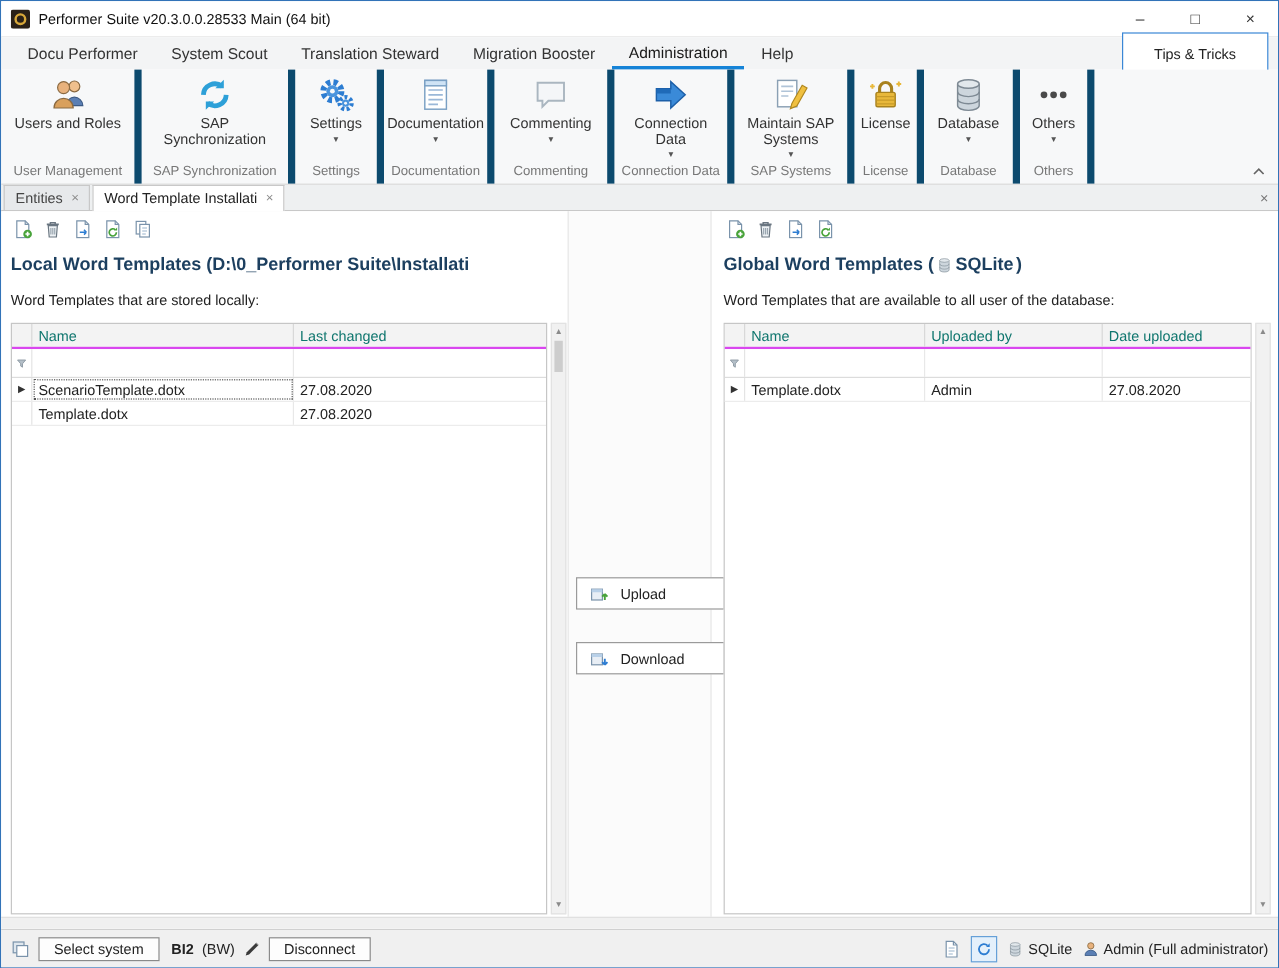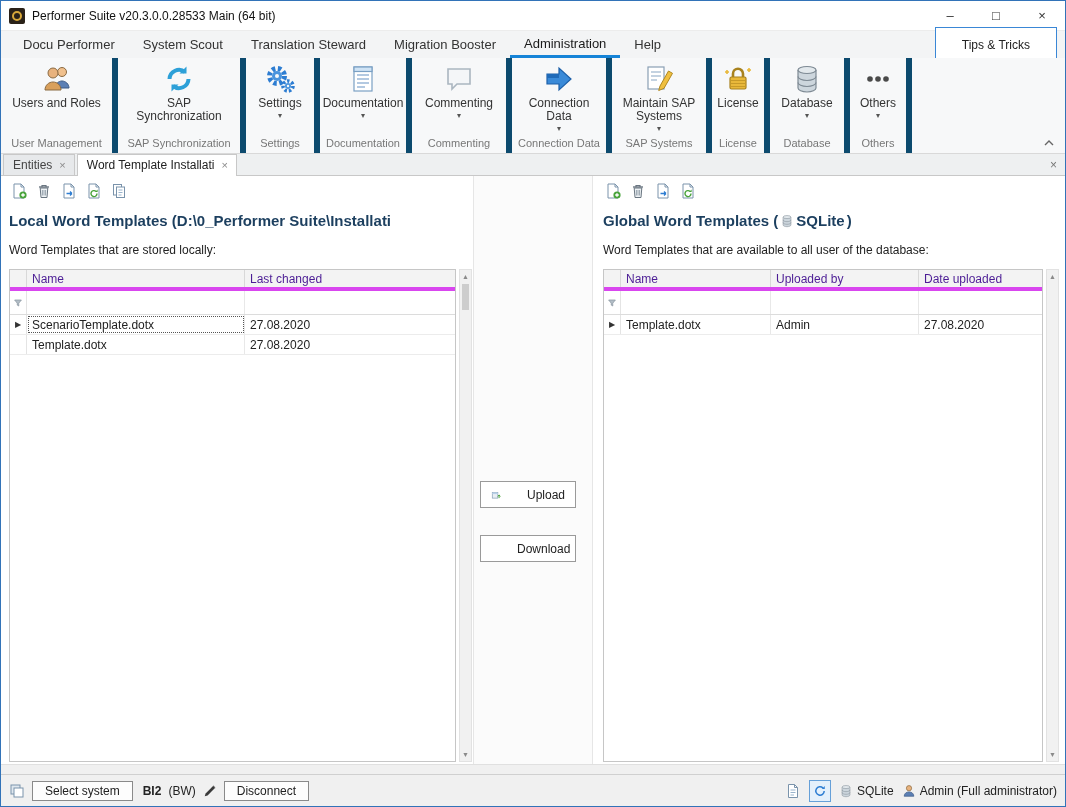--- a/index.html
+++ b/index.html
@@ -145,21 +145,21 @@
   .grid { position: absolute; top: 93px; bottom: 2px; border: 1px solid #c6c6c6; background: #fff; }
   .panel-left .grid { left: 8px; width: 447px; }
   .panel-right .grid { left: 10px; width: 440px; }
   .g-row-base { display: flex; align-items: stretch; }
   .g-gutter { width: 17px; flex: 0 0 17px; border-right: 1px solid #e4e4e4; display: flex; align-items: center; justify-content: center; }
   .g-col { padding: 0 5px; display: flex; align-items: center; border-right: 1px solid #e8e8e8; overflow: hidden; white-space: nowrap; }
   .g-col.last { border-right: none; flex: 1; }
   .panel-left .col-name { width: 218px; flex: 0 0 218px; }
   .panel-right .col-name { width: 150px; flex: 0 0 150px; }
   .panel-right .col-upby { width: 148px; flex: 0 0 148px; }
-  .g-head { height: 21px; background: #f3f3f3; border-bottom: 4px solid #d946ef; color: #4c1d95; }
+  .g-head { height: 21px; background: #f3f3f3; border-bottom: 2px solid #d946ef; color: #0f766e; }
   .g-head .g-gutter, .g-head .g-col { border-right-color: #d8d8d8; }
   .g-filter { height: 24px; border-bottom: 1px solid #dcdcdc; background: #fff; }
   .g-row { height: 20px; border-bottom: 1px solid #ececec; color: #222; background: #fff; }
   .cell-focus { outline: 1px dotted #555; outline-offset: -2px; }
   .rowarrow { font-size: 8px; color: #333; }
 
   
   .vscroll {
     position: absolute; top: 93px; bottom: 2px; width: 13px;
     background: #f1f1f1; border: 1px solid #e2e2e2;
@@ -169,23 +169,23 @@
   .sarrow {
     position: absolute; left: 0; right: 0; height: 13px;
     font-size: 7px; color: #8a8a8a; text-align: center; line-height: 13px;
   }
   .sarrow.top { top: 0; }
   .sarrow.bottom { bottom: 0; }
   .sthumb { position: absolute; left: 2px; right: 2px; top: 14px; height: 26px; background: #cdcdcd; }
 
   
   .xfer {
-    position: absolute; left: 6px; width: 96px; height: 27px;
+    position: absolute; left: 6px; width: 124px; height: 27px;
     background: #fff; border: 1px solid #9a9a9a;
-    display: flex; align-items: center; gap: 26px; padding: 0 10px;
+    display: flex; align-items: center; gap: 10px; padding: 0 10px;
     font-family: "Liberation Sans", sans-serif; font-size: 12px; color: #222;
     cursor: default;
   }
   .xfer.up { top: 305px; }
   .xfer.down { top: 359px; }
 
   
   .statusbar {
     height: 32px; flex: 0 0 32px;
     background: #f0f0f0; border-top: 1px solid #d0d0d0;

